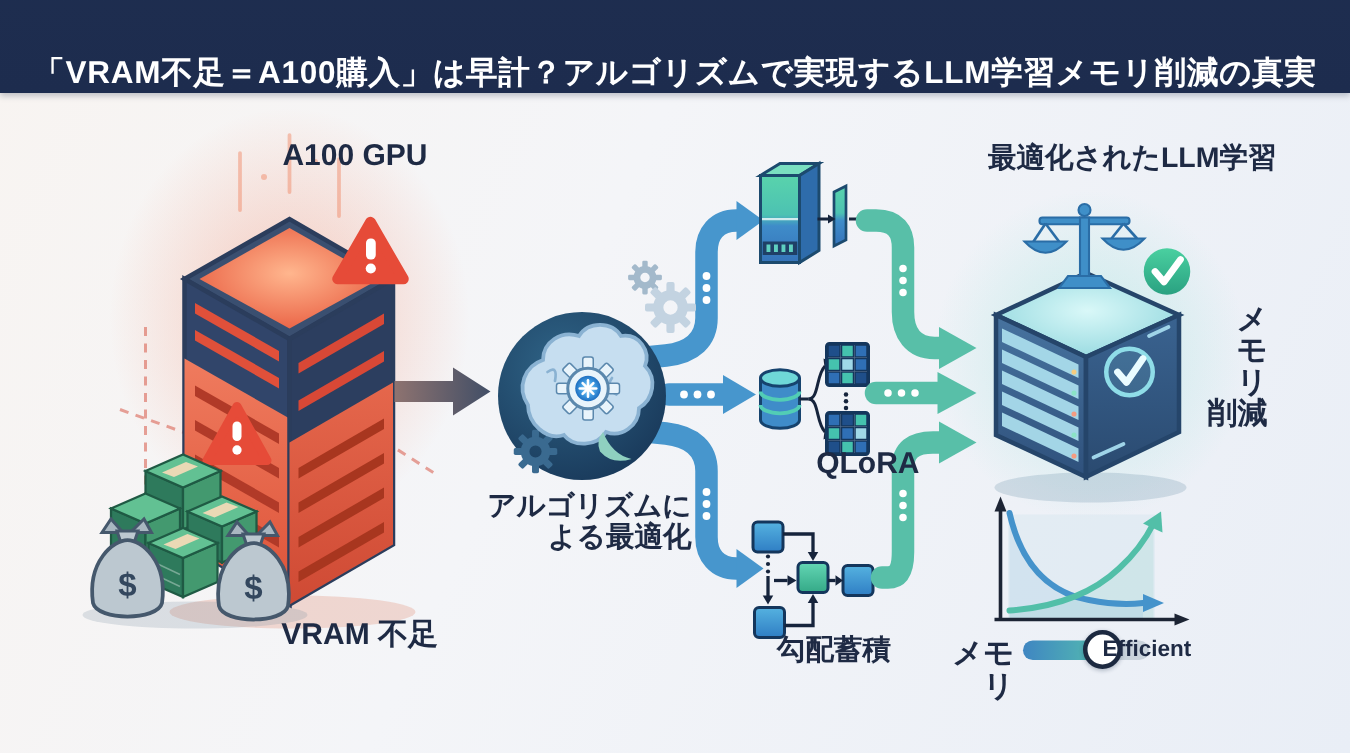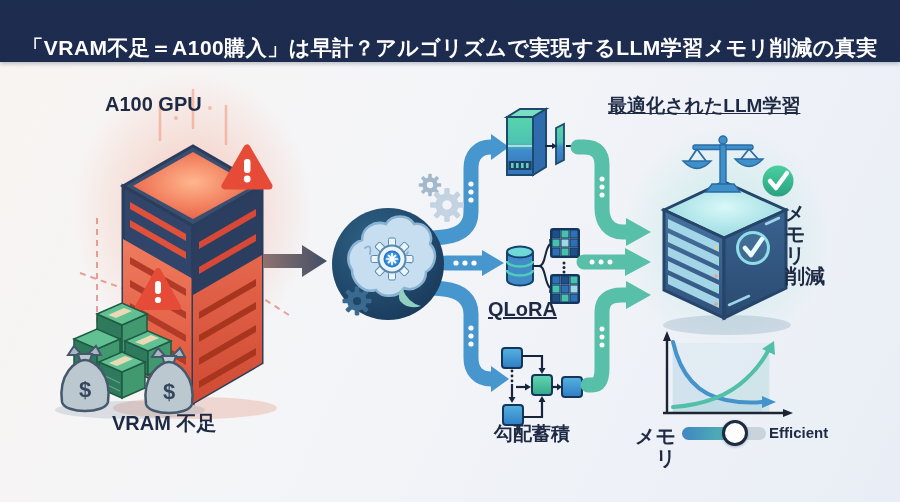--- a/index.html
+++ b/index.html
@@ -9,21 +9,21 @@
     background:linear-gradient(115deg,#f8f4f1 0%,#f4f5f8 42%,#e9eef6 100%);
   }
   .header{
     position:absolute;top:0;left:0;width:900px;height:62px;
     background:linear-gradient(180deg,#22335526,#00000000),#1d2c4e;
     display:flex;align-items:flex-end;justify-content:center;
     box-shadow:0 2px 4px rgba(20,30,60,.25);
   }
   .header .title{color:#ffffff;font-size:21px;font-weight:700;white-space:nowrap;letter-spacing:.5px;}
   svg{position:absolute;left:0;top:62px;}
-  .lbl{position:absolute;color:#1e2a44;font-weight:700;text-align:left;line-height:1.12;}
+  .lbl{position:absolute;color:#1e2a44;font-weight:700;text-align:right;line-height:1.12;}
   .lbl span{display:block;}
   .fs20{font-size:20px;} .fs19{font-size:19px;}
   .slider-track{
     position:absolute;left:682px;top:427px;width:84px;height:13px;border-radius:7px;
     background:linear-gradient(90deg,#3f86c2 0%,#57c3ad 72%,#c9d3dc 72%,#c9d3dc 100%);
   }
   .slider-knob{
     position:absolute;left:722px;top:420px;width:26px;height:26px;border-radius:50%;
     background:#ffffff;border:3px solid #1c2940;box-sizing:border-box;
     box-shadow:0 1px 3px rgba(20,40,70,.3);
@@ -438,31 +438,35 @@
       <path d="M 673,280 C 681,315 699,333 726,338 C 741,341 753,341 762,340" fill="none" stroke="#4593cb" stroke-width="4" stroke-linecap="round"></path>
       <polygon points="762,334 776,340 762,346" fill="#4593cb"></polygon>
       <path d="M 673,345 C 702,343 727,335 746,317 C 757,307 764,297 769,287" fill="none" stroke="#52bfa8" stroke-width="4" stroke-linecap="round"></path>
       <polygon points="774,279 775,293 762,287" fill="#52bfa8"></polygon>
     </g>
   </svg>
 
   <div class="lbl fs20" style="left:105px;top:93px;width:180px;">A100 GPU</div>
   <div class="lbl fs20" style="left:112px;top:412px;width:180px;">VRAM 不足</div>
 
-
-  <div class="lbl fs20" style="left:488px;top:298px;width:90px;text-decoration:underline;">QLoRA</div>
+  <div class="lbl fs19" style="left:315px;top:327px;width:146px;">
+    <span>アルゴリズムに</span>
+    <span>よる最適化</span>
+  </div>
+
+  <div class="lbl fs20" style="left:523px;top:298px;width:90px;">QLoRA</div>
   <div class="lbl fs19" style="left:494px;top:423px;width:100px;">勾配蓄積</div>
 
-  <div class="lbl fs19" style="left:608px;top:95px;width:205px;text-decoration:underline;">最適化されたLLM学習</div>
+  <div class="lbl fs19" style="left:646px;top:95px;width:205px;">最適化されたLLM学習</div>
 
   <div class="lbl fs20" style="left:785px;top:203px;width:60px;line-height:1.05;">
     <span>メ</span>
     <span>モ</span>
     <span>リ</span>
     <span>削減</span>
   </div>
 
   <div class="lbl" style="left:626px;top:425px;width:50px;font-size:20px;text-align:right;">メモリ</div>
   <div class="slider-track"></div>
   <div class="slider-knob"></div>
-  <div class="lbl" style="left:769px;top:425px;width:70px;font-size:15px;text-align:left;">Efficient</div>
+  <div class="lbl" style="left:735px;top:425px;width:70px;font-size:15px;text-align:left;">Efficient</div>
 
 </div>
 
 </body></html>

